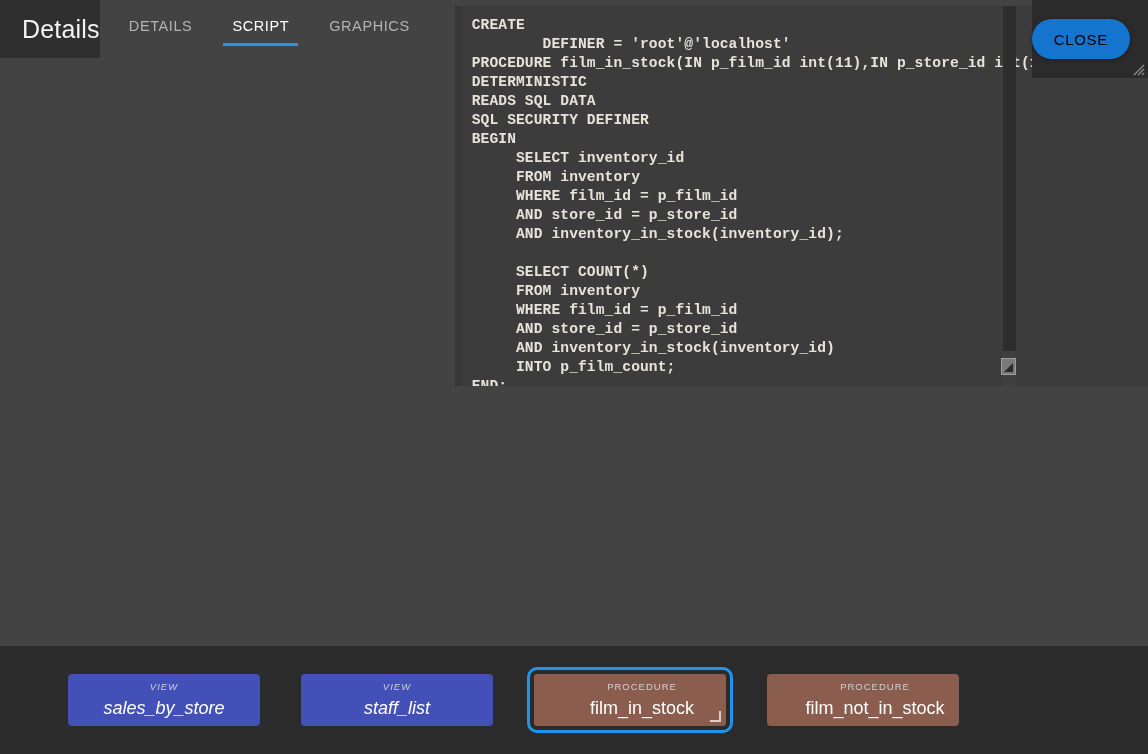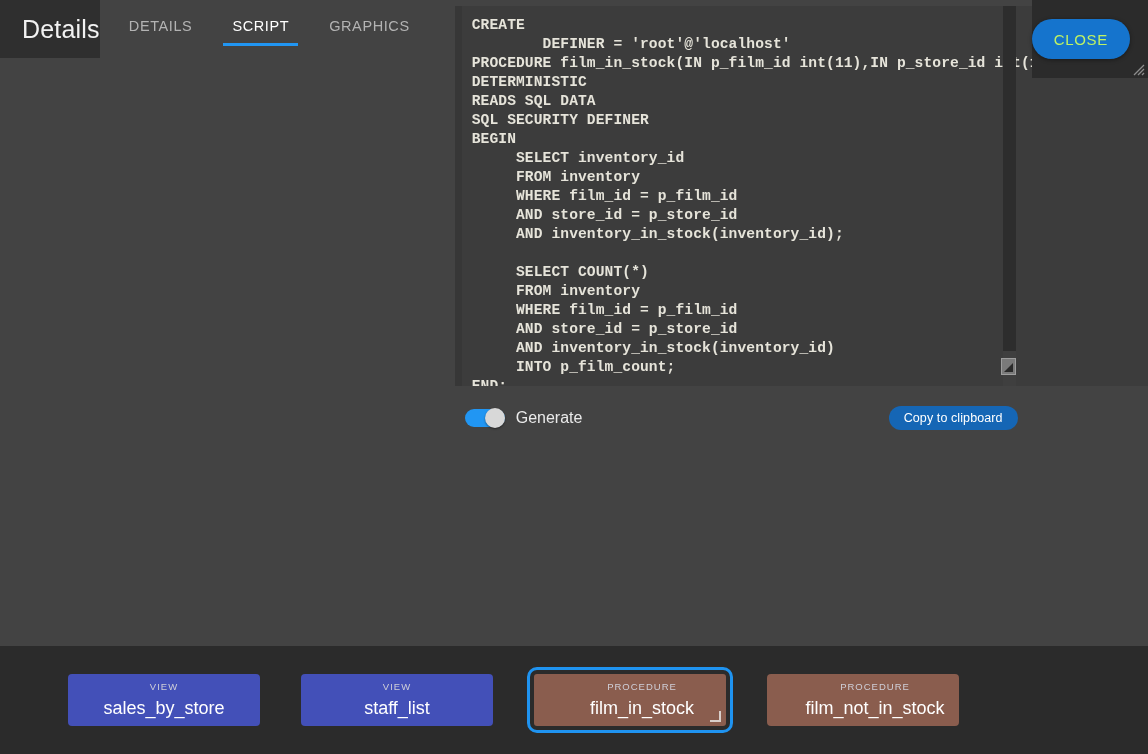--- a/index.html
+++ b/index.html
@@ -223,21 +223,21 @@
     background: #2b2b2b;
     flex: 0 0 auto;
     display: flex;
     align-items: center;
     justify-content: flex-end;
     padding-right: 18px;
     position: relative;
   }
   .close-btn {
     background: #1574cd;
-    color: #bef264;
+    color: #000000;
     border: none;
     height: 40px;
     min-width: 96px;
     padding: 0 22px;
     border-radius: 20px;
     font-size: 15px;
     letter-spacing: 0.7px;
     font-family: "Liberation Sans", sans-serif;
     cursor: pointer;
     box-shadow: 0 1px 4px rgba(0,0,0,0.4);
@@ -286,20 +286,21 @@
   }
   .card .name {
     font-size: 18px;
     color: #ffffff;
     line-height: 22px;
     margin-top: 4px;
     text-align: right;
   }
   .card.view {
     background: #4350b8;
+    font-style: italic;
   }
   .card.procedure {
     background: #8a5d4e;
     padding-left: 24px;
   }
   .card.selected {
     outline: 3px solid #1f93f0;
     outline-offset: 4px;
     border-radius: 3px;
   }
@@ -360,27 +361,20 @@
      INTO p_film_count;
 END;</pre>
     </div>
 
     <div class="code-scrollbar">
       <div class="thumb"></div>
     </div>
 
     <div class="resize-grip-code"></div>
 
-    <div class="toggle-row">
-      <div class="switch">
-        <div class="knob"></div>
-      </div>
-      <div class="switch-label">Generate</div>
-      <button class="copy-btn">Copy to clipboard</button>
-    </div>
 
   </div>
 
   <div class="dialog-footer">
     <button class="close-btn">CLOSE</button>
     <svg class="dialog-resize" viewBox="0 0 14 14">
       <path d="M13 3 L3 13 M13 7 L7 13 M13 11 L11 13" stroke="#8d8d8d" stroke-width="1.3" fill="none"></path>
     </svg>
   </div>
 

